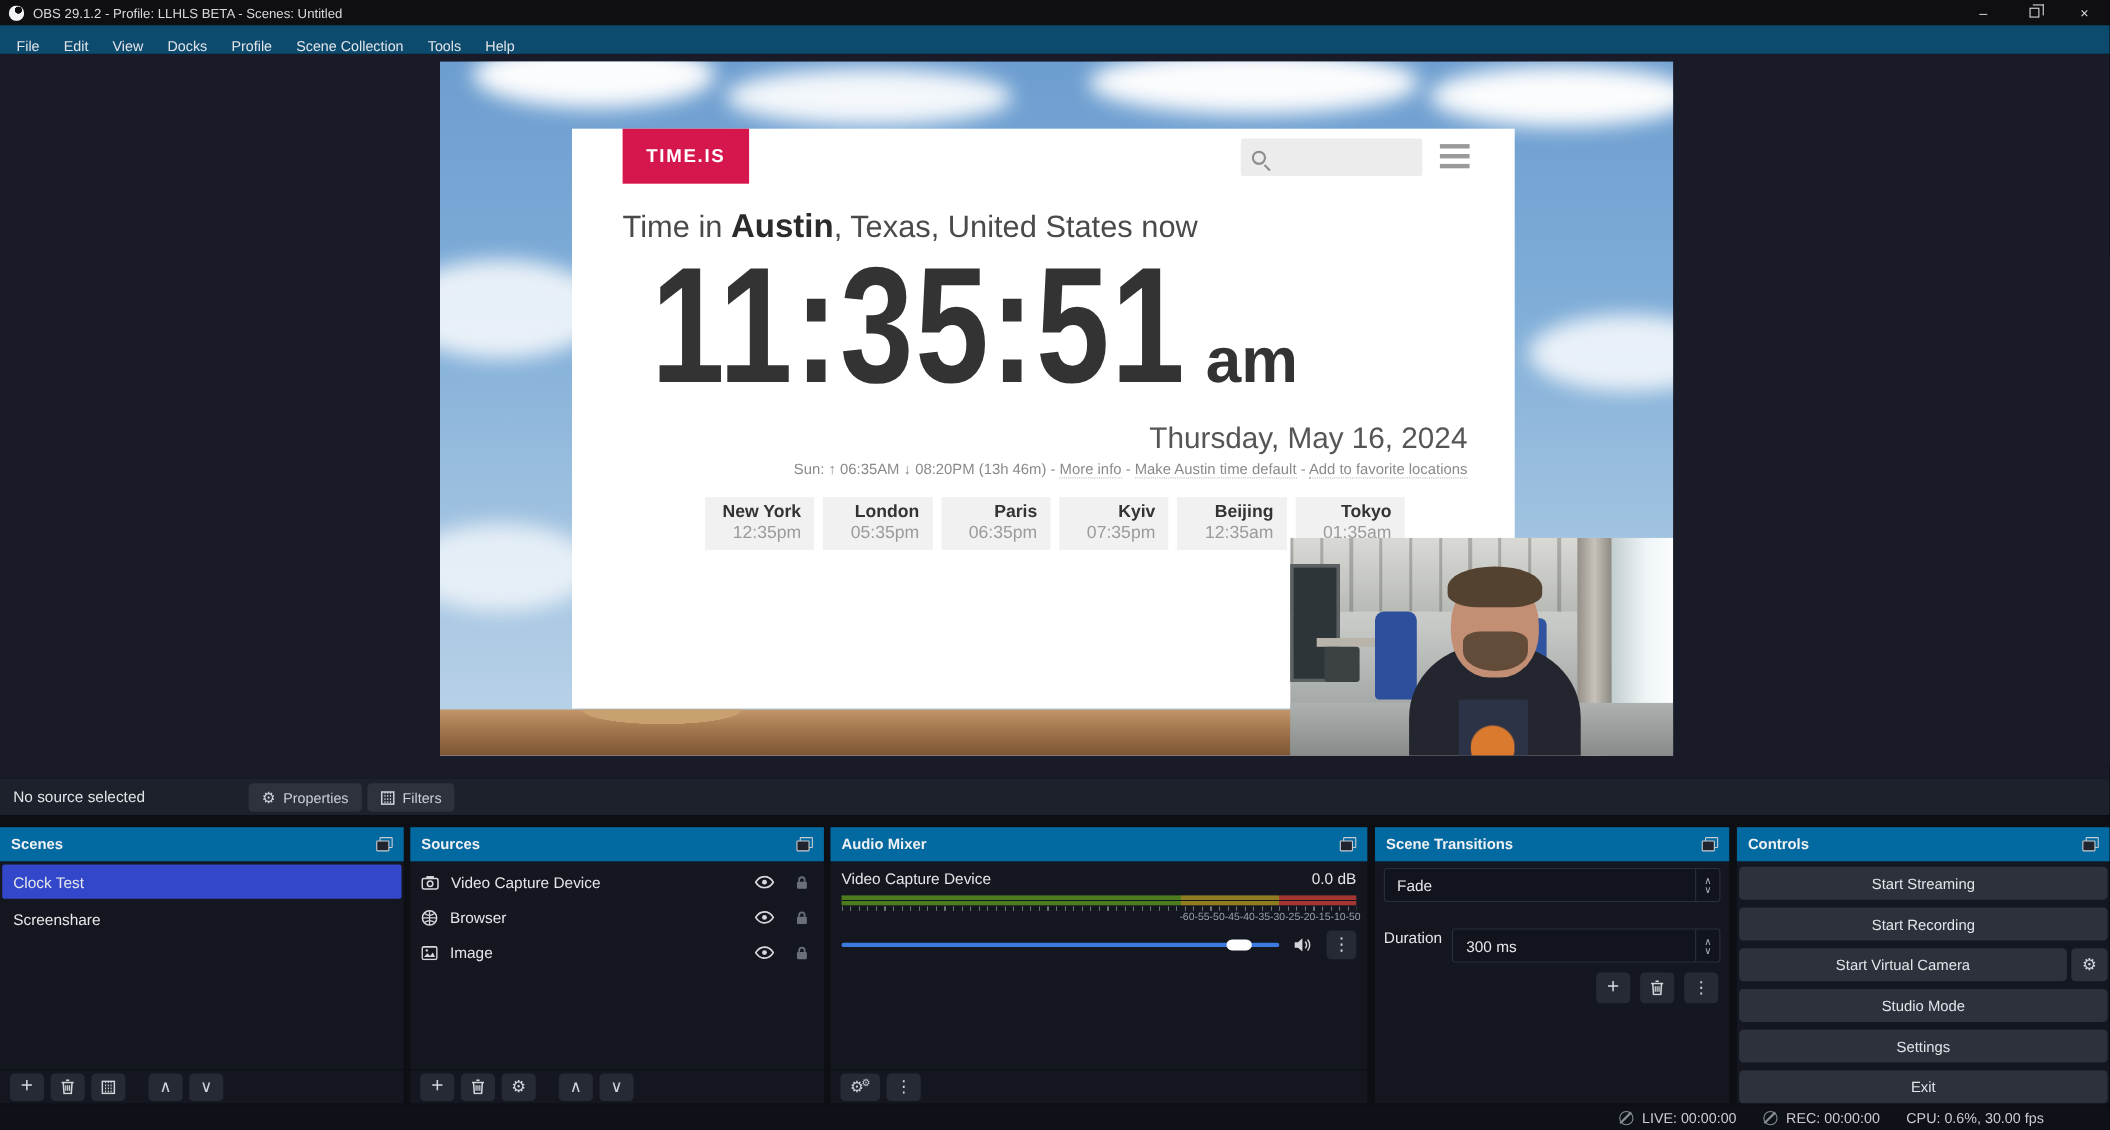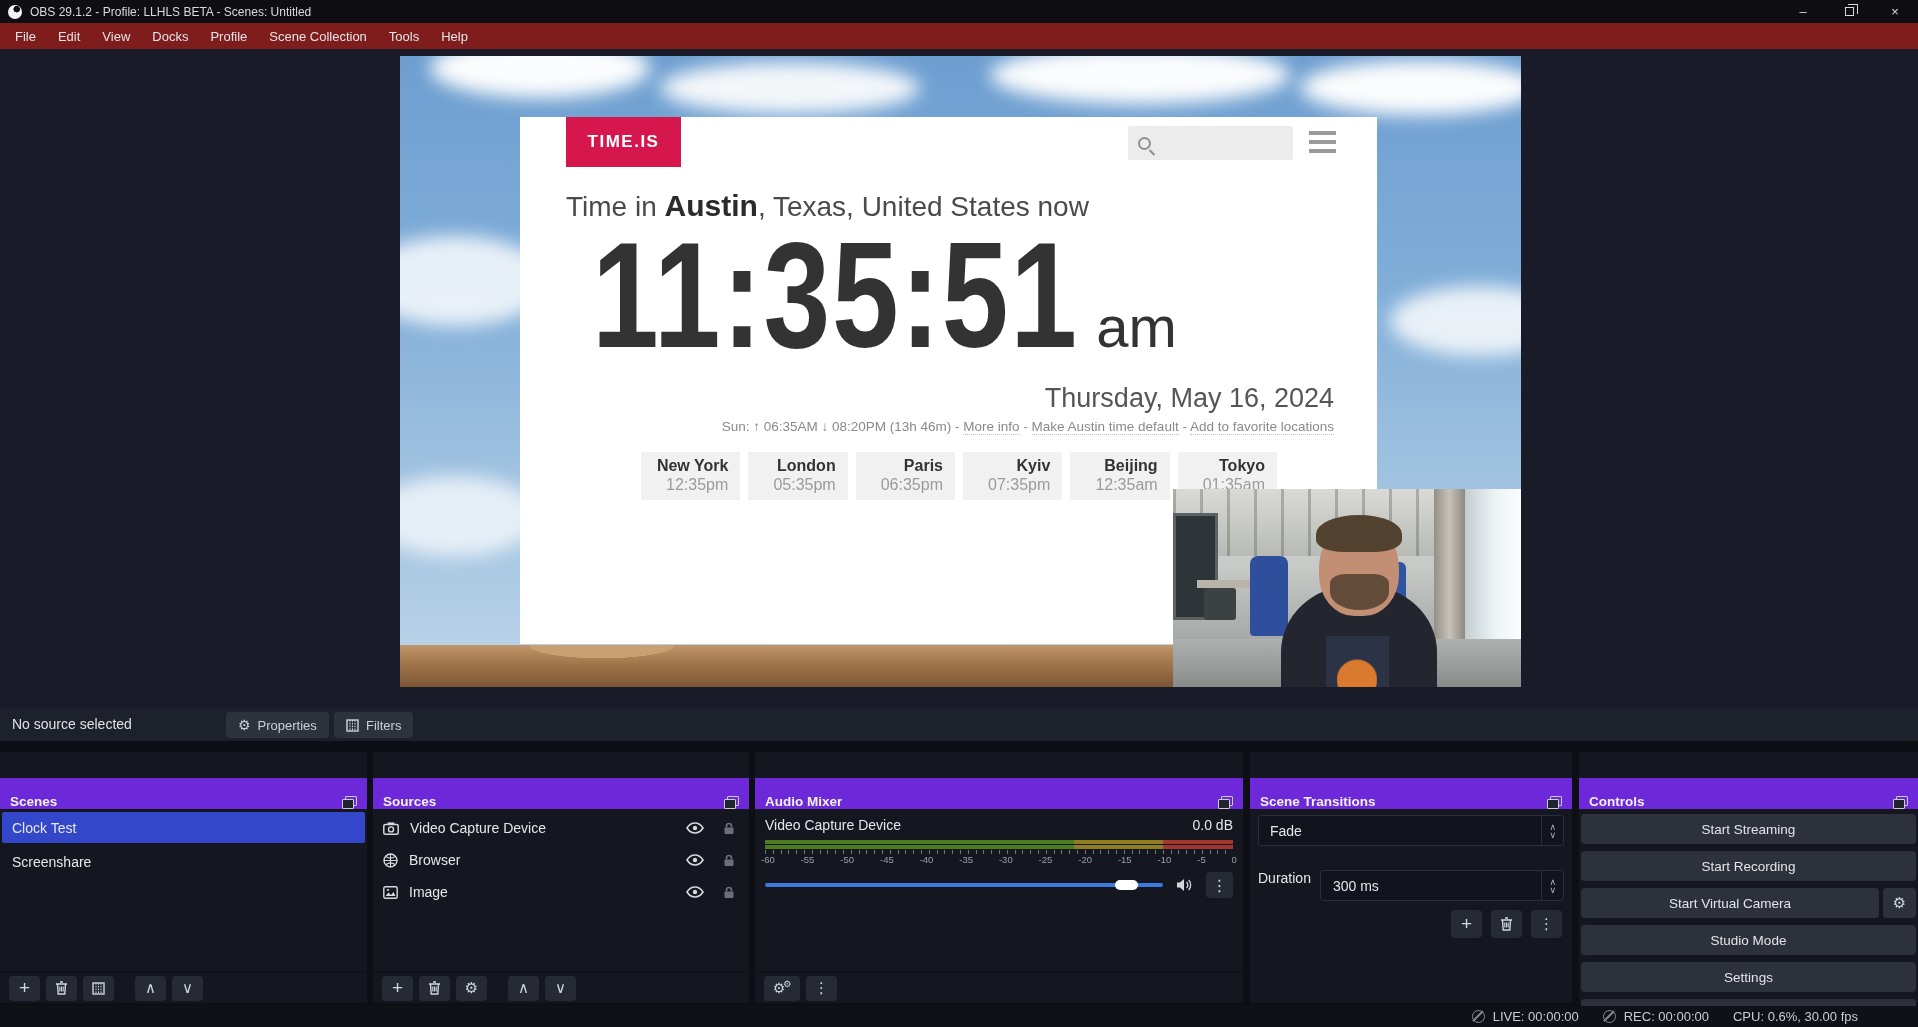--- a/index.html
+++ b/index.html
@@ -14,22 +14,22 @@
               background:radial-gradient(circle at 62% 30%, #0f0f13 0 3px, transparent 3.5px), #f2f3f4; }
   .window-title { color:#d8d9db; font-size:12px; }
   .win-controls { margin-left:auto; display:flex; height:23px; }
   .win-btn { width:46px; height:23px; display:flex; align-items:center; justify-content:center;
              color:#d8d9db; font-size:13px; }
   .restore-glyph { width:9px; height:9px; border:1px solid #d8d9db; position:relative; }
   .restore-glyph::before { content:""; position:absolute; top:-4px; left:2px; width:9px; height:9px;
              border:1px solid #d8d9db; border-bottom:none; border-left:none; }
 
   
-  .menubar { position:absolute; top:23px; left:0; right:0; height:26px; background:#7f1d1d;
-             display:flex; align-items:center; padding:0 4px; }
+  .menubar { position:absolute; top:23px; left:0; right:0; height:26px; background:#0c4a6e;
+             display:flex; align-items:flex-end; padding:0 4px; }
   .menu-item { padding:0 11px; font-size:13px; color:#e2e4e8; }
 
   
   .preview { position:absolute; top:49px; left:0; right:0; height:659px; background:#191c28; }
   .canvas { position:absolute; left:400px; top:7px; width:1121px; height:631px; overflow:hidden;
             background:linear-gradient(180deg,#6d9ed0 0%,#7fadd8 35%,#a3c4e1 70%,#bcd4e9 100%); }
   .cloud { position:absolute; background:#fbfcfd; border-radius:50%; filter:blur(9px); }
   .desert { position:absolute; left:0; right:0; bottom:0; height:42px;
             background:radial-gradient(120px 22px at 18% 0%, #c9a06f 0 60%, transparent 61%),
                        radial-gradient(160px 26px at 78% 10%, #b98e5f 0 60%, transparent 61%),
@@ -45,21 +45,21 @@
   .mag-icon::after { content:""; position:absolute; width:2px; height:7px; background:#8f8f8f;
                      left:11px; top:10px; transform:rotate(-45deg); }
   .search-input { border:none; background:transparent; outline:none; flex:1; height:100%; font-size:14px; }
   .hamburger { position:absolute; left:789px; top:14px; width:27px; display:flex; flex-direction:column; gap:5px; }
   .hamburger .bar { height:4px; background:#9a9a9a; }
   .page-heading { position:absolute; left:46px; top:72px; font-size:28px; color:#4a4a4a; white-space:nowrap; }
   .page-heading b { font-size:30px; color:#2b2b2b; }
   .clock-row { position:absolute; left:72px; top:100px; display:flex; align-items:baseline; white-space:nowrap; }
   .clock-digits { display:inline-block; font-size:150px; line-height:1.05; font-weight:bold; color:#333;
                   letter-spacing:2px; transform:scaleX(0.8); transform-origin:0 100%; margin-right:-120px; }
-  .clock-ampm { font-size:58px; font-weight:normal; color:#333; margin-left:16px; }
+  .clock-ampm { font-size:58px; font-weight:bold; color:#333; margin-left:16px; }
   .page-date { position:absolute; right:43px; top:266px; font-size:27px; color:#555; }
   .sun-line { position:absolute; right:43px; top:302px; font-size:13.5px; color:#8a8a8a; white-space:nowrap; }
   .sun-line a { color:#8a8a8a; text-decoration:none; border-bottom:1px dotted #bdbdbd; }
   .cities { position:absolute; left:121px; top:335px; width:636px; height:48px; display:flex; gap:8px; }
   .city-tile { flex:1; background:#f1f1f1; text-align:right; padding:5px 12px 0 0; }
   .city-name { font-weight:bold; font-size:16px; color:#333; }
   .city-time { font-size:16px; color:#9b9b9b; margin-top:1px; }
 
   
   .webcam { position:absolute; left:773px; top:433px; width:348px; height:198px; overflow:hidden;
@@ -100,21 +100,21 @@
   .gear-glyph { font-size:14px; line-height:1; color:#cfd3d8; }
 
   
   .docks { position:absolute; top:741px; left:0; right:0; height:265px; background:#0d0f15; }
   .panel { position:absolute; top:11px; bottom:3px; background:#14171f; display:flex; flex-direction:column; }
   .panel-scenes { left:0; width:367px; }
   .panel-sources { left:373px; width:376px; }
   .panel-mixer { left:755px; width:488px; }
   .panel-transitions { left:1250px; width:322px; }
   .panel-controls { left:1579px; width:339px; }
-  .panel-header { height:31px; background:#6d28d9; display:flex; align-items:flex-end; padding:0 10px; flex:none;margin-top:26px; }
+  .panel-header { height:31px; background:#0369a1; display:flex; align-items:center; padding:0 10px; flex:none; }
   .panel-title { font-weight:bold; font-size:13.5px; color:#f0f1f3; }
   .popup-icon { margin-left:auto; width:15px; height:13px; position:relative; }
   .popup-icon::before { content:""; position:absolute; top:0; right:0; width:10px; height:8px; border:1.5px solid #c9ccd1; border-radius:1px; }
   .popup-icon::after { content:""; position:absolute; bottom:0; left:0; width:10px; height:8px; border:1.5px solid #c9ccd1; border-radius:1px; background:#20242e; }
   .panel-body { flex:1; position:relative; overflow:hidden; }
   .panel-toolbar { height:31px; border-top:1px solid #0d0f15; display:flex; align-items:center; gap:6px; padding:0 9px; flex:none; }
   .tb-btn { width:31px; height:25px; background:#262a34; border:none; border-radius:4px; color:#d2d5da;
             display:flex; align-items:center; justify-content:center; font-size:15px; font-family:inherit; }
   .tb-btn.plus { font-size:19px; }
   .tb-gap { width:9px; }
@@ -130,21 +130,21 @@
   .row-icon-btn { background:none; border:none; display:flex; align-items:center; padding:0 4px; }
 
   
   .mixer-name-row { display:flex; padding:8px 10px 0; font-size:14px; color:#e4e6e9; }
   .mixer-level { margin-left:auto; }
   .meter { margin:7px 10px 0; height:9px;
            background:linear-gradient(180deg, transparent 4px, #14171f 4px, #14171f 5px, transparent 5px),
                       linear-gradient(90deg,#4b7d1e 0%,#4b7d1e 66%,#8f7d20 66%,#8f7d20 85%,#a33631 85%,#a33631 100%); }
   .meter-ruler { margin:1px 10px 0; height:4px;
            background:repeating-linear-gradient(90deg,#6f747c 0 1px, transparent 1px 7.8px); }
-  .meter-ticks { margin:0 6px; display:flex; justify-content:space-between; font-size:9.5px; color:#9aa0a8; }
+  .meter-ticks { margin:0 6px; display:flex; justify-content:flex-end; font-size:9.5px; color:#9aa0a8; }
   .slider-row { display:flex; align-items:center; margin:7px 10px 0; gap:9px; }
   .slider-track { flex:1; height:4px; background:#3c7ae0; border-radius:2px; position:relative; }
   .slider-handle { position:absolute; left:88%; top:-3px; width:23px; height:10px; background:#fff; border-radius:5px; }
   .kebab-btn { width:27px; height:26px; background:#262a34; border:none; border-radius:4px; color:#d2d5da;
                font-size:16px; display:flex; align-items:center; justify-content:center; font-family:inherit; }
   .adv-audio-btn { width:36px; }
   .gear-small { font-size:9px; margin-left:-2px; margin-top:-7px; }
 
   
   .select-row { margin:6px 8px 0; height:31px; background:#11141c; border:1px solid #2a2e38; border-radius:3px;

